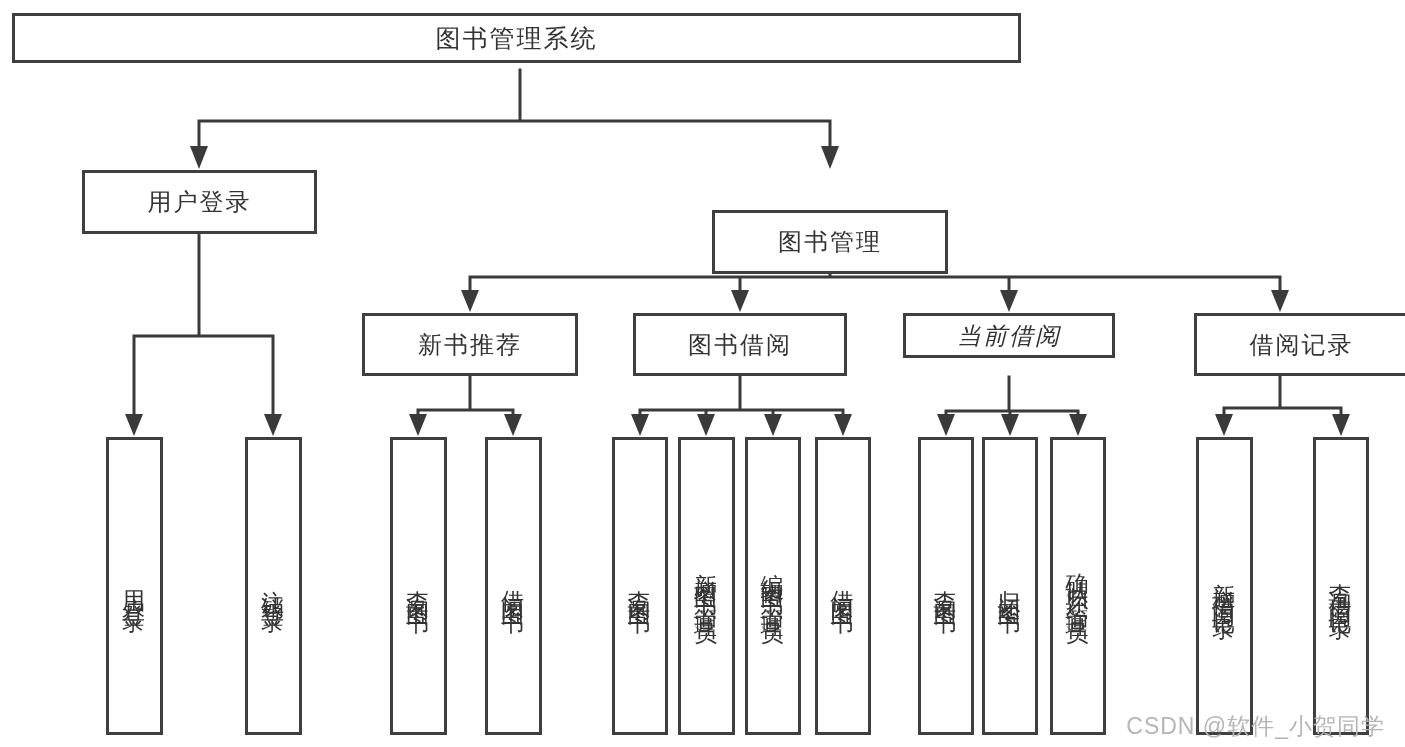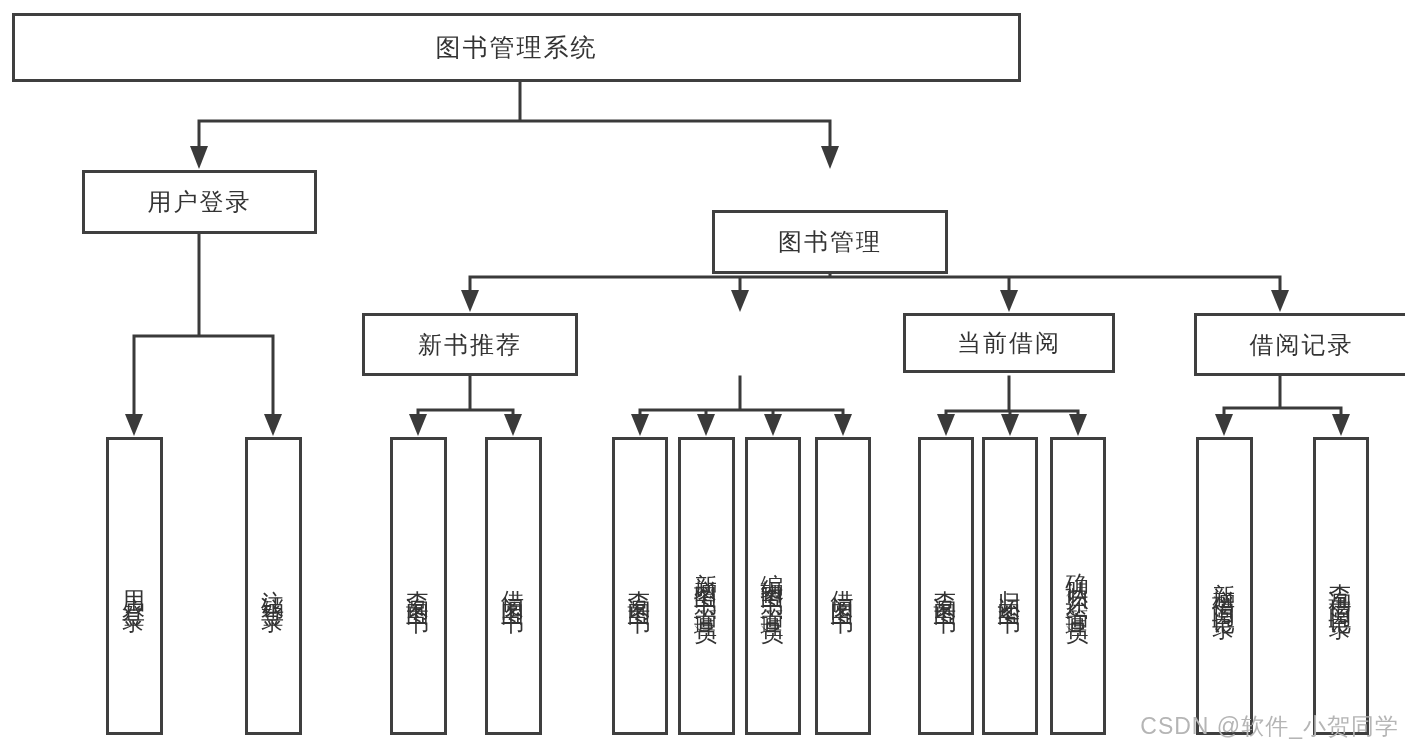--- a/index.html
+++ b/index.html
@@ -63,21 +63,21 @@
     justify-content: center;
     writing-mode: vertical-rl;
     text-orientation: mixed;
     font-size: 23px;
     letter-spacing: 7px;
     z-index: 2;
     white-space: nowrap;
   }
   .watermark {
     position: absolute;
-    right: 6px;
+    right: 20px;
     bottom: 5px;
     color: var(--watermark);
     font-size: 23px;
     letter-spacing: 1px;
     z-index: 3;
   }
 </style>
 </head>
 <body>
 
@@ -126,27 +126,28 @@
       <polygon class="arrow" points="1069,414 1087,414 1078,436"></polygon>
     </g>
 
     <g>
       <path class="line" d="M1280 377 V408 M1224 408 H1341 M1224 408 V415 M1341 408 V415"></path>
       <polygon class="arrow" points="1215,414 1233,414 1224,436"></polygon>
       <polygon class="arrow" points="1332,414 1350,414 1341,436"></polygon>
     </g>
   </svg>
 
-  <div class="node root" style="left:12px; top:13px; width:1009px; height:69px;">图书管理系统</div>
+  <div class="node root" style="left:12px; top:13px; width:1009px; height:50px;">图书管理系统</div>
 
   <div class="node" style="left:82px; top:170px; width:235px; height:64px;">用户登录</div>
   <div class="node" style="left:712px; top:170px; width:236px; height:64px;margin-top:40px;">图书管理</div>
 
   <div class="node" style="left:362px; top:313px; width:216px; height:63px;text-align:center;">新书推荐</div>
-  <div class="node" style="left:903px; top:313px; width:212px; height:60px;">当前借阅</div>
+  <div class="node" style="left:633px; top:313px; width:214px; height:63px;">图书借阅</div>
+  <div class="node" style="left:903px; top:313px; width:212px; height:45px;font-style:italic;">当前借阅</div>
   <div class="node" style="left:1172px; top:313px; width:215px; height:63px;margin-left:22px;">借阅记录</div>
 
   <div class="vnode" style="left:106px; width:57px;">用户登录</div>
   <div class="vnode" style="left:245px; width:57px;">注销登录</div>
 
   <div class="vnode" style="left:390px; width:57px;">查询图书</div>
   <div class="vnode" style="left:485px; width:57px;">借阅图书</div>
 
   <div class="vnode" style="left:612px; width:56px;">查询图书</div>
   <div class="vnode" style="left:678px; width:57px;">新增图书（管理员）</div>

